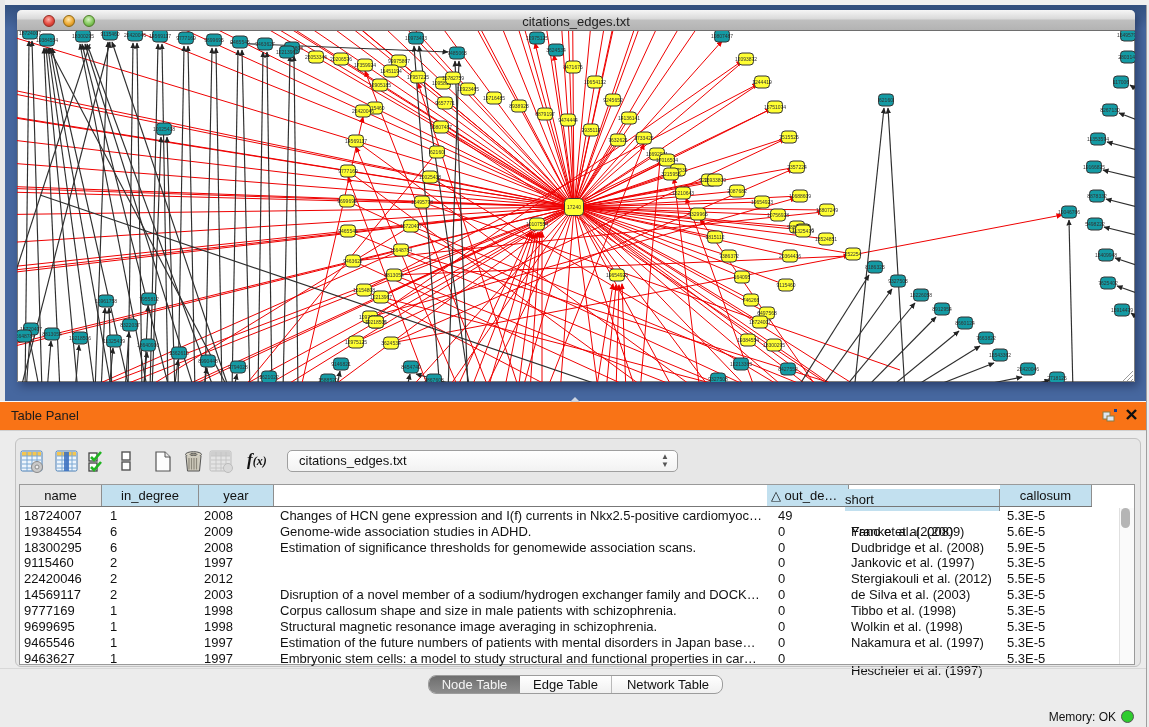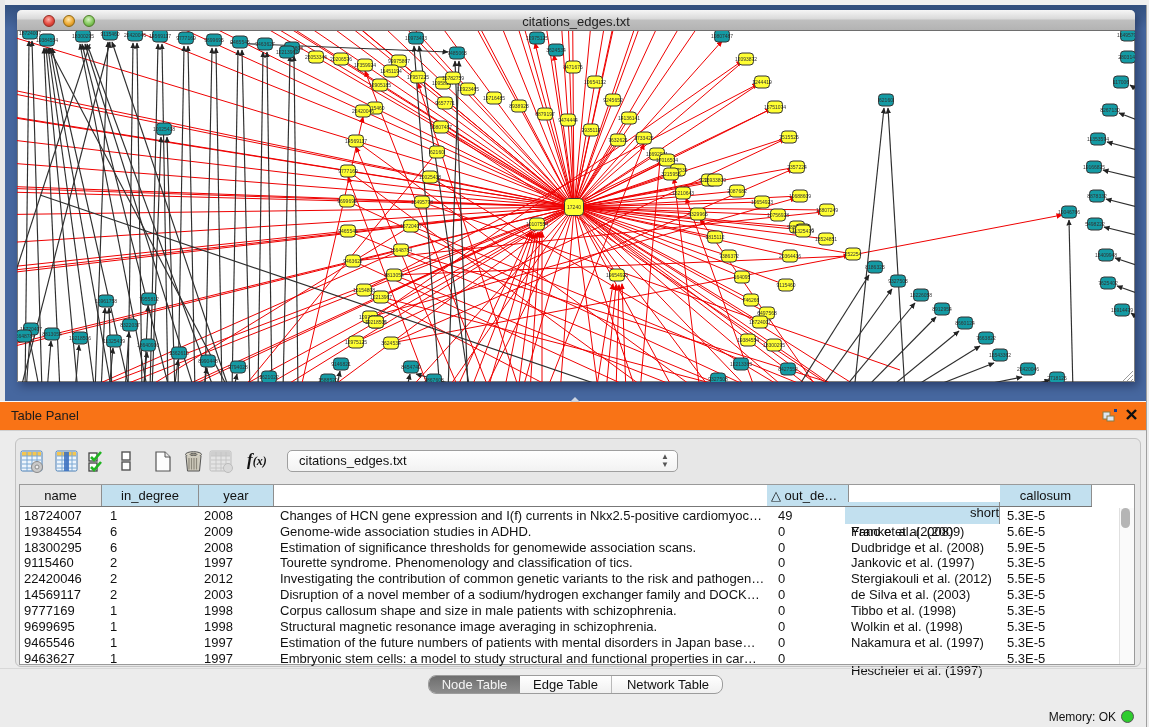--- a/index.html
+++ b/index.html
@@ -916,21 +916,21 @@
   <div style="position:absolute;left:11px;top:2px;font-size:13px;color:#111">citations_edges.txt</div>
   <div style="position:absolute;right:8px;top:2px;font-size:8px;color:#555;line-height:8px">▲<br>▼</div>
 </div>
 
 <div style="position:absolute;left:19px;top:484px;width:1116px;height:181px;background:#fff;border:1px solid #9a9a9a;box-sizing:border-box"></div>
 <div style="position:absolute;left:0px;top:484.5px;width:1149px;height:23px">
 <div style="position:absolute;left:20px;top:0;width:81px;height:22px;background:#e6e6e6;border-right:1px solid #8e8e8e;font-size:13px;line-height:22px;color:#111;text-align:center">name</div>
     <div style="position:absolute;left:102px;top:0;width:96px;height:22px;background:#c2e0ef;border-right:1px solid #8e8e8e;font-size:13px;line-height:22px;color:#111;text-align:center">in_degree</div>
     <div style="position:absolute;left:199px;top:0;width:74px;height:22px;background:#c2e0ef;border-right:1px solid #8e8e8e;font-size:13px;line-height:22px;color:#111;text-align:center">year</div>
     <div style="position:absolute;left:767px;top:0;width:77px;height:22px;background:#c2e0ef;border-right:1px solid #8e8e8e;font-size:13px;line-height:22px;color:#111;text-align:left;padding-left:4px;box-sizing:content-box"><span style="font-size:13px">△</span> out_de…</div>
-    <div style="position:absolute;left:845px;top:17px;width:154px;height:22px;background:#c2e0ef;border-right:1px solid #8e8e8e;font-size:13px;line-height:22px;color:#111;text-align:right">short</div>
+    <div style="position:absolute;left:845px;top:4px;width:154px;height:22px;background:#c2e0ef;border-right:1px solid #8e8e8e;font-size:13px;line-height:22px;color:#111;text-align:left">short</div>
     <div style="position:absolute;left:1000px;top:0;width:91px;height:22px;background:#c2e0ef;border-right:1px solid #8e8e8e;font-size:13px;line-height:22px;color:#111;text-align:center">callosum</div>
 </div>
 <div style="position:absolute;left:20px;top:484px;width:1072px;height:23px;border-bottom:1px solid #777;box-sizing:border-box"></div>
 <div style="position:absolute;left:0;top:507.9px;width:1149px;height:15.85px;font-size:13px;color:#111;line-height:15.85px">
     <div style="position:absolute;left:24px;top:0;width:76px;overflow:hidden;white-space:nowrap">18724007</div>
     <div style="position:absolute;left:110px;top:0;width:87px;overflow:hidden;white-space:nowrap">1</div>
     <div style="position:absolute;left:204px;top:0;width:68px;overflow:hidden;white-space:nowrap">2008</div>
     <div style="position:absolute;left:280px;top:0;width:485px;overflow:hidden;white-space:nowrap">Changes of HCN gene expression and I(f) currents in Nkx2.5-positive cardiomyoc…</div>
     <div style="position:absolute;left:778px;top:0;width:65px;overflow:hidden;white-space:nowrap">49</div>
     <div style="position:absolute;left:851px;top:16px;width:147px;overflow:hidden;white-space:nowrap">Yano et al. (2008)</div>
@@ -951,30 +951,28 @@
     <div style="position:absolute;left:204px;top:0;width:68px;overflow:hidden;white-space:nowrap">2008</div>
     <div style="position:absolute;left:280px;top:0;width:485px;overflow:hidden;white-space:nowrap">Estimation of significance thresholds for genomewide association scans.</div>
     <div style="position:absolute;left:778px;top:0;width:65px;overflow:hidden;white-space:nowrap">0</div>
     <div style="position:absolute;left:851px;top:0;width:147px;overflow:hidden;white-space:nowrap">Dudbridge et al. (2008)</div>
     <div style="position:absolute;left:1007px;top:0;width:83px;overflow:hidden;white-space:nowrap">5.9E-5</div>
   </div>
 <div style="position:absolute;left:0;top:555.4px;width:1149px;height:15.85px;font-size:13px;color:#111;line-height:15.85px">
     <div style="position:absolute;left:24px;top:0;width:76px;overflow:hidden;white-space:nowrap">9115460</div>
     <div style="position:absolute;left:110px;top:0;width:87px;overflow:hidden;white-space:nowrap">2</div>
     <div style="position:absolute;left:204px;top:0;width:68px;overflow:hidden;white-space:nowrap">1997</div>
-    <div style="position:absolute;left:280px;top:0;width:485px;overflow:hidden;white-space:nowrap">Tourette syndrome. Phenomenology and classification of tics.</div>
     <div style="position:absolute;left:778px;top:0;width:65px;overflow:hidden;white-space:nowrap">0</div>
     <div style="position:absolute;left:851px;top:0;width:147px;overflow:hidden;white-space:nowrap">Jankovic et al. (1997)</div>
     <div style="position:absolute;left:1007px;top:0;width:83px;overflow:hidden;white-space:nowrap">5.3E-5</div>
   </div>
 <div style="position:absolute;left:0;top:571.3px;width:1149px;height:15.85px;font-size:13px;color:#111;line-height:15.85px">
     <div style="position:absolute;left:24px;top:0;width:76px;overflow:hidden;white-space:nowrap">22420046</div>
     <div style="position:absolute;left:110px;top:0;width:87px;overflow:hidden;white-space:nowrap">2</div>
     <div style="position:absolute;left:204px;top:0;width:68px;overflow:hidden;white-space:nowrap">2012</div>
-    <div style="position:absolute;left:280px;top:0;width:485px;overflow:hidden;white-space:nowrap">Investigating the contribution of common genetic variants to the risk and pathogen…</div>
     <div style="position:absolute;left:778px;top:0;width:65px;overflow:hidden;white-space:nowrap">0</div>
     <div style="position:absolute;left:851px;top:0;width:147px;overflow:hidden;white-space:nowrap">Stergiakouli et al. (2012)</div>
     <div style="position:absolute;left:1007px;top:0;width:83px;overflow:hidden;white-space:nowrap">5.5E-5</div>
   </div>
 <div style="position:absolute;left:0;top:587.1px;width:1149px;height:15.85px;font-size:13px;color:#111;line-height:15.85px">
     <div style="position:absolute;left:24px;top:0;width:76px;overflow:hidden;white-space:nowrap">14569117</div>
     <div style="position:absolute;left:110px;top:0;width:87px;overflow:hidden;white-space:nowrap">2</div>
     <div style="position:absolute;left:204px;top:0;width:68px;overflow:hidden;white-space:nowrap">2003</div>
     <div style="position:absolute;left:280px;top:0;width:485px;overflow:hidden;white-space:nowrap">Disruption of a novel member of a sodium/hydrogen exchanger family and DOCK…</div>
     <div style="position:absolute;left:778px;top:0;width:65px;overflow:hidden;white-space:nowrap">0</div>

